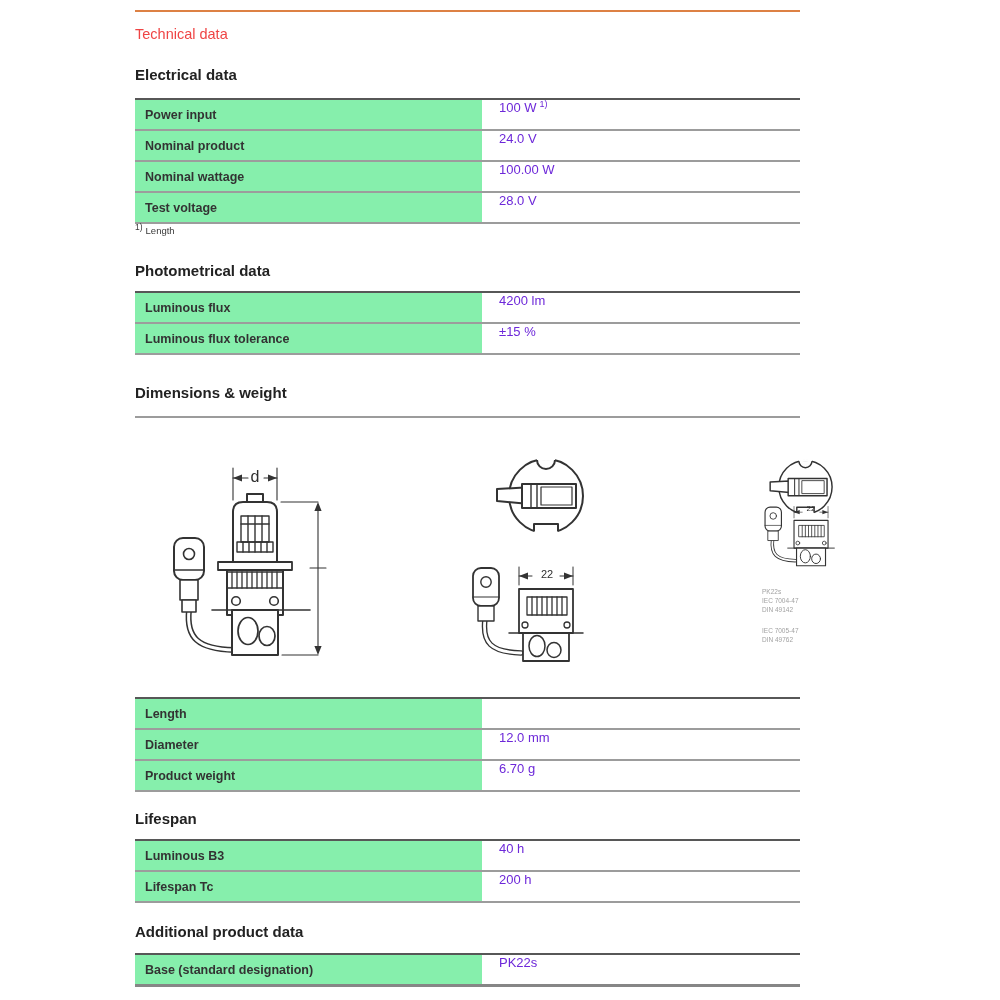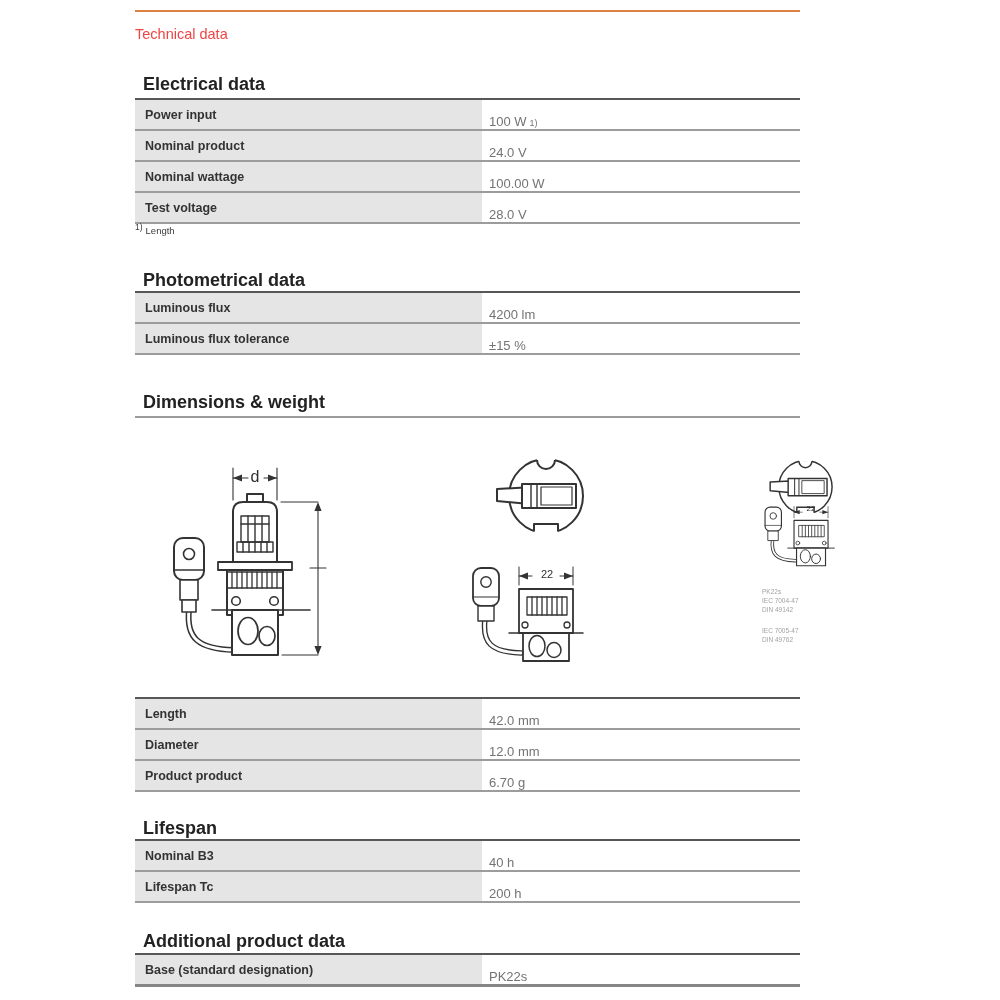--- a/index.html
+++ b/index.html
@@ -1,26 +1,26 @@
 <!DOCTYPE html>
 <html><head>
 <meta charset="utf-8">
 <style>
   html,body{margin:0;padding:0;background:#ffffff;}
   body{width:1000px;height:1000px;position:relative;font-family:"Liberation Sans",sans-serif;color:#2f2f2f;overflow:hidden;}
   .content{position:absolute;left:135px;top:0;width:665px;height:1000px;}
   .abs{position:absolute;}
   .top-rule{left:0;top:10px;width:665px;height:2px;background:#dd8144;}
   .page-title{left:0;top:26px;font-size:14.5px;color:#ef4444;}
-  .sec-h{left:0;margin:8px;font-size:18px;font-weight:bold;color:#222;text-align:center;}
+  .sec-h{left:0;margin:0;font-size:15px;font-weight:bold;color:#222;text-align:center;}
   .dtable{left:0;width:665px;border-top:2px solid #575757;}
   .drow{display:flex;height:29px;border-bottom:2px solid #9c9c9c;align-items:stretch;}
-  .dlabel{width:347px;background:#e5e5e5;font-weight:bold;font-size:12.5px;color:#333;
+  .dlabel{width:347px;background:#86efac;font-weight:bold;font-size:12.5px;color:#333;
           padding-left:10px;box-sizing:border-box;display:flex;align-items:center;}
-  .dvalue{flex:1;font-size:13px;color:#737373;padding-left:7px;display:flex;align-items:flex-end;}
+  .dvalue{flex:1;font-size:13px;color:#6d28d9;padding-left:17px;display:flex;align-items:flex-start;}
   .dvalue sup{font-size:9px;margin-left:3px;position:relative;top:-1px;}
   .dtable-last .drow{border-bottom:3px solid #868686;}
   .footnote{left:0;font-size:9.5px;color:#3a3a3a;}
   .footnote sup{font-size:8.5px;margin-right:3px;}
   .mid-rule{left:0;top:416px;width:665px;height:2px;background:#9c9c9c;}
   .drw{position:absolute;}
   .dimlabel{position:absolute;text-align:center;color:#2f2f2f;}
   .dim-d{left:105px;top:468px;width:30px;font-size:16px;}
   .dim-22-mid{left:396px;top:568px;width:32px;font-size:11px;}
   .dim-22-right{left:662px;top:504px;width:28px;font-size:8px;}
@@ -200,42 +200,39 @@
     <div>PK22s</div>
     <div>IEC 7004-47</div>
     <div>DIN 49142</div>
     <div class="blk2">IEC 7005-47</div>
     <div>DIN 49762</div>
   </div>
 
   <div class="abs dtable" style="top:697px">
     <div class="drow">
       <div class="dlabel">Length</div>
-      <div class="dvalue">
-          <span>42.0 mm</span>
-        </div>
     </div>
     <div class="drow">
       <div class="dlabel">Diameter</div>
       <div class="dvalue">
           <span>12.0 mm</span>
         </div>
     </div>
     <div class="drow">
-      <div class="dlabel">Product product</div>
+      <div class="dlabel">Product weight</div>
       <div class="dvalue">
           <span>6.70 g</span>
         </div>
     </div>
   </div>
 
   <h2 class="abs sec-h" style="top:810px">Lifespan</h2>
   <div class="abs dtable" style="top:839px">
     <div class="drow">
-      <div class="dlabel">Nominal B3</div>
+      <div class="dlabel">Luminous B3</div>
       <div class="dvalue">
           <span>40 h</span>
         </div>
     </div>
     <div class="drow">
       <div class="dlabel">Lifespan Tc</div>
       <div class="dvalue">
           <span>200 h</span>
         </div>
     </div>

